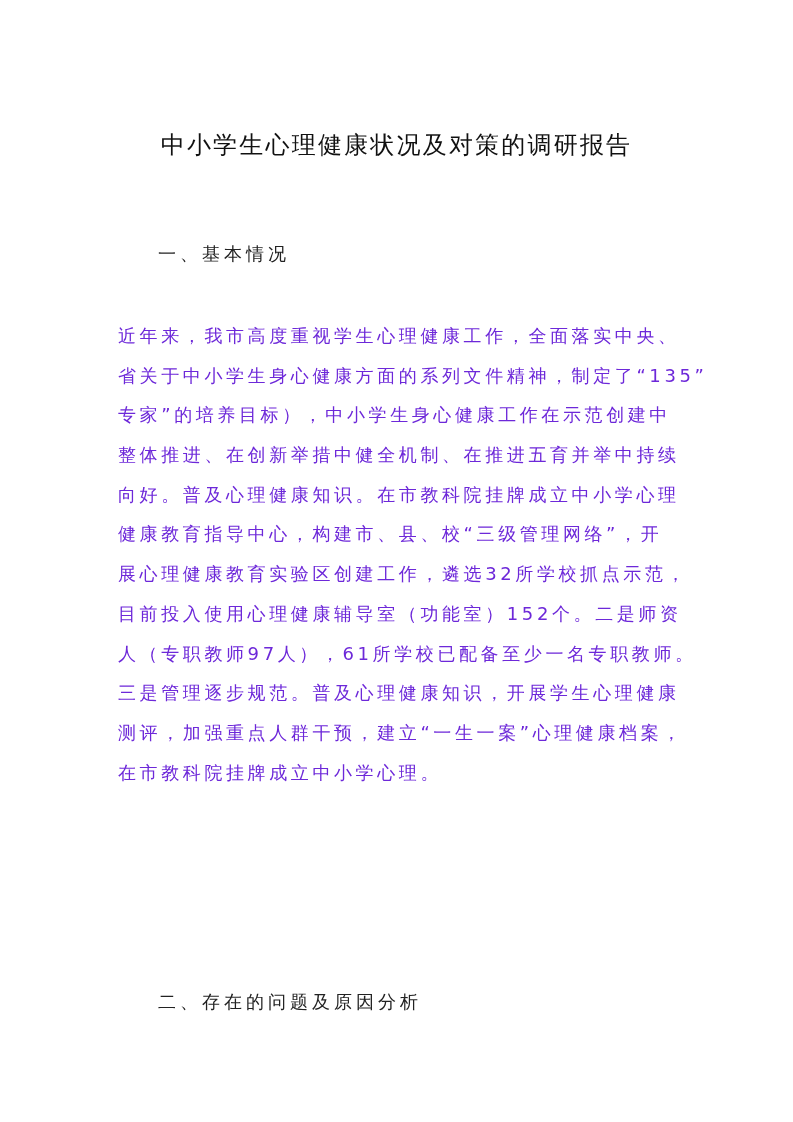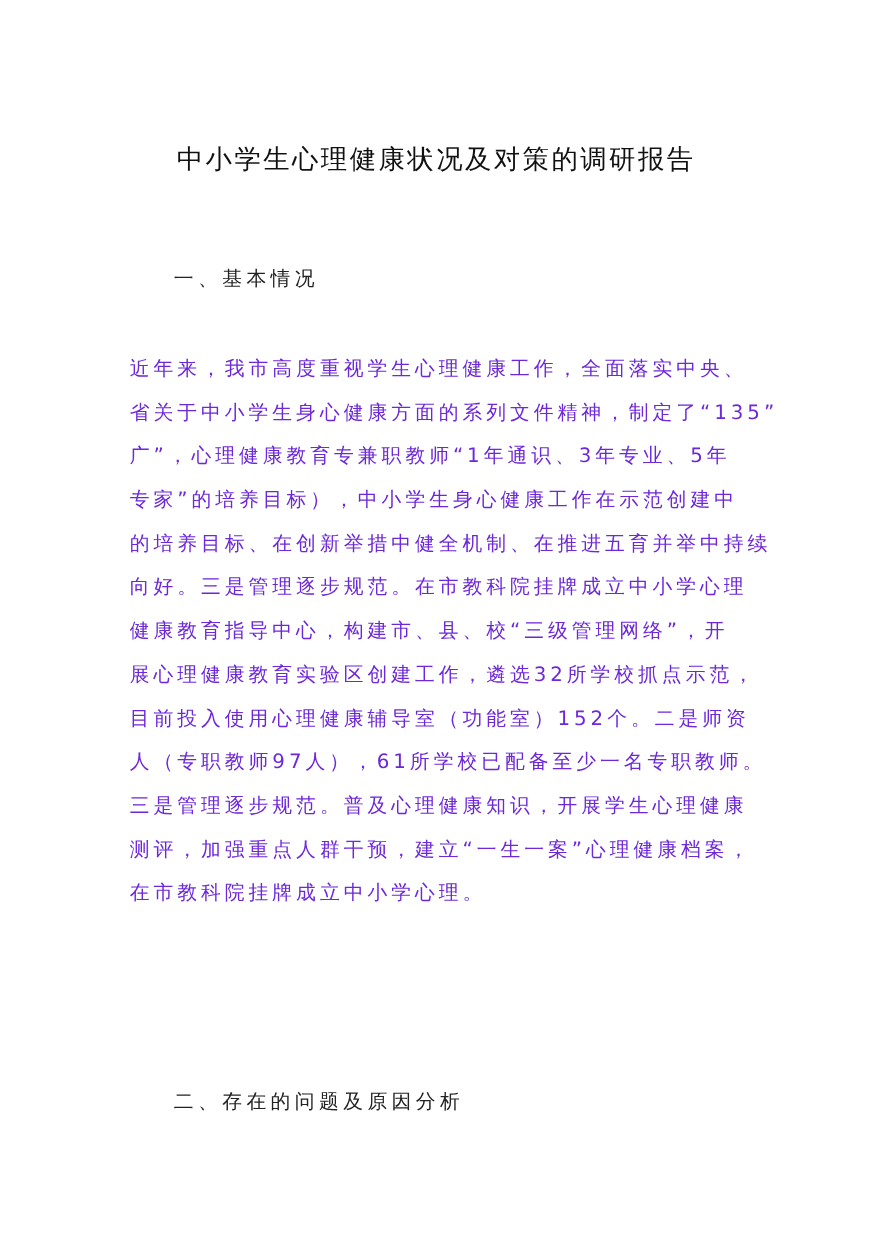--- a/index.html
+++ b/index.html
@@ -20,24 +20,23 @@
 <body>
 
 <div class="page">
   <div class="title">中小学生心理健康状况及对策的调研报告</div>
 
   <div class="heading h1">一、基本情况</div>
 
   <div class="para">
     <div class="line">近年来，我市高度重视学生心理健康工作，全面落实中央、</div>
     <div class="line">省关于中小学生身心健康方面的系列文件精神，制定了“135”</div>
-    <div class="line">广”，心理健康教育专兼职教师“1年通识、3年专业、5年</div>
     <div class="line">专家”的培养目标），中小学生身心健康工作在示范创建中</div>
-    <div class="line">的培养目标、在创新举措中健全机制、在推进五育并举中持续</div>
-    <div class="line">向好。三是管理逐步规范。在市教科院挂牌成立中小学心理</div>
+    <div class="line">整体推进、在创新举措中健全机制、在推进五育并举中持续</div>
+    <div class="line">向好。普及心理健康知识。在市教科院挂牌成立中小学心理</div>
     <div class="line">健康教育指导中心，构建市、县、校“三级管理网络”，开</div>
     <div class="line">展心理健康教育实验区创建工作，遴选32所学校抓点示范，</div>
     <div class="line">目前投入使用心理健康辅导室（功能室）152个。二是师资</div>
     <div class="line">人（专职教师97人），61所学校已配备至少一名专职教师。</div>
     <div class="line">三是管理逐步规范。普及心理健康知识，开展学生心理健康</div>
     <div class="line">测评，加强重点人群干预，建立“一生一案”心理健康档案，</div>
     <div class="line">在市教科院挂牌成立中小学心理。</div>
   </div>
 
   <div class="heading h2">二、存在的问题及原因分析</div>

